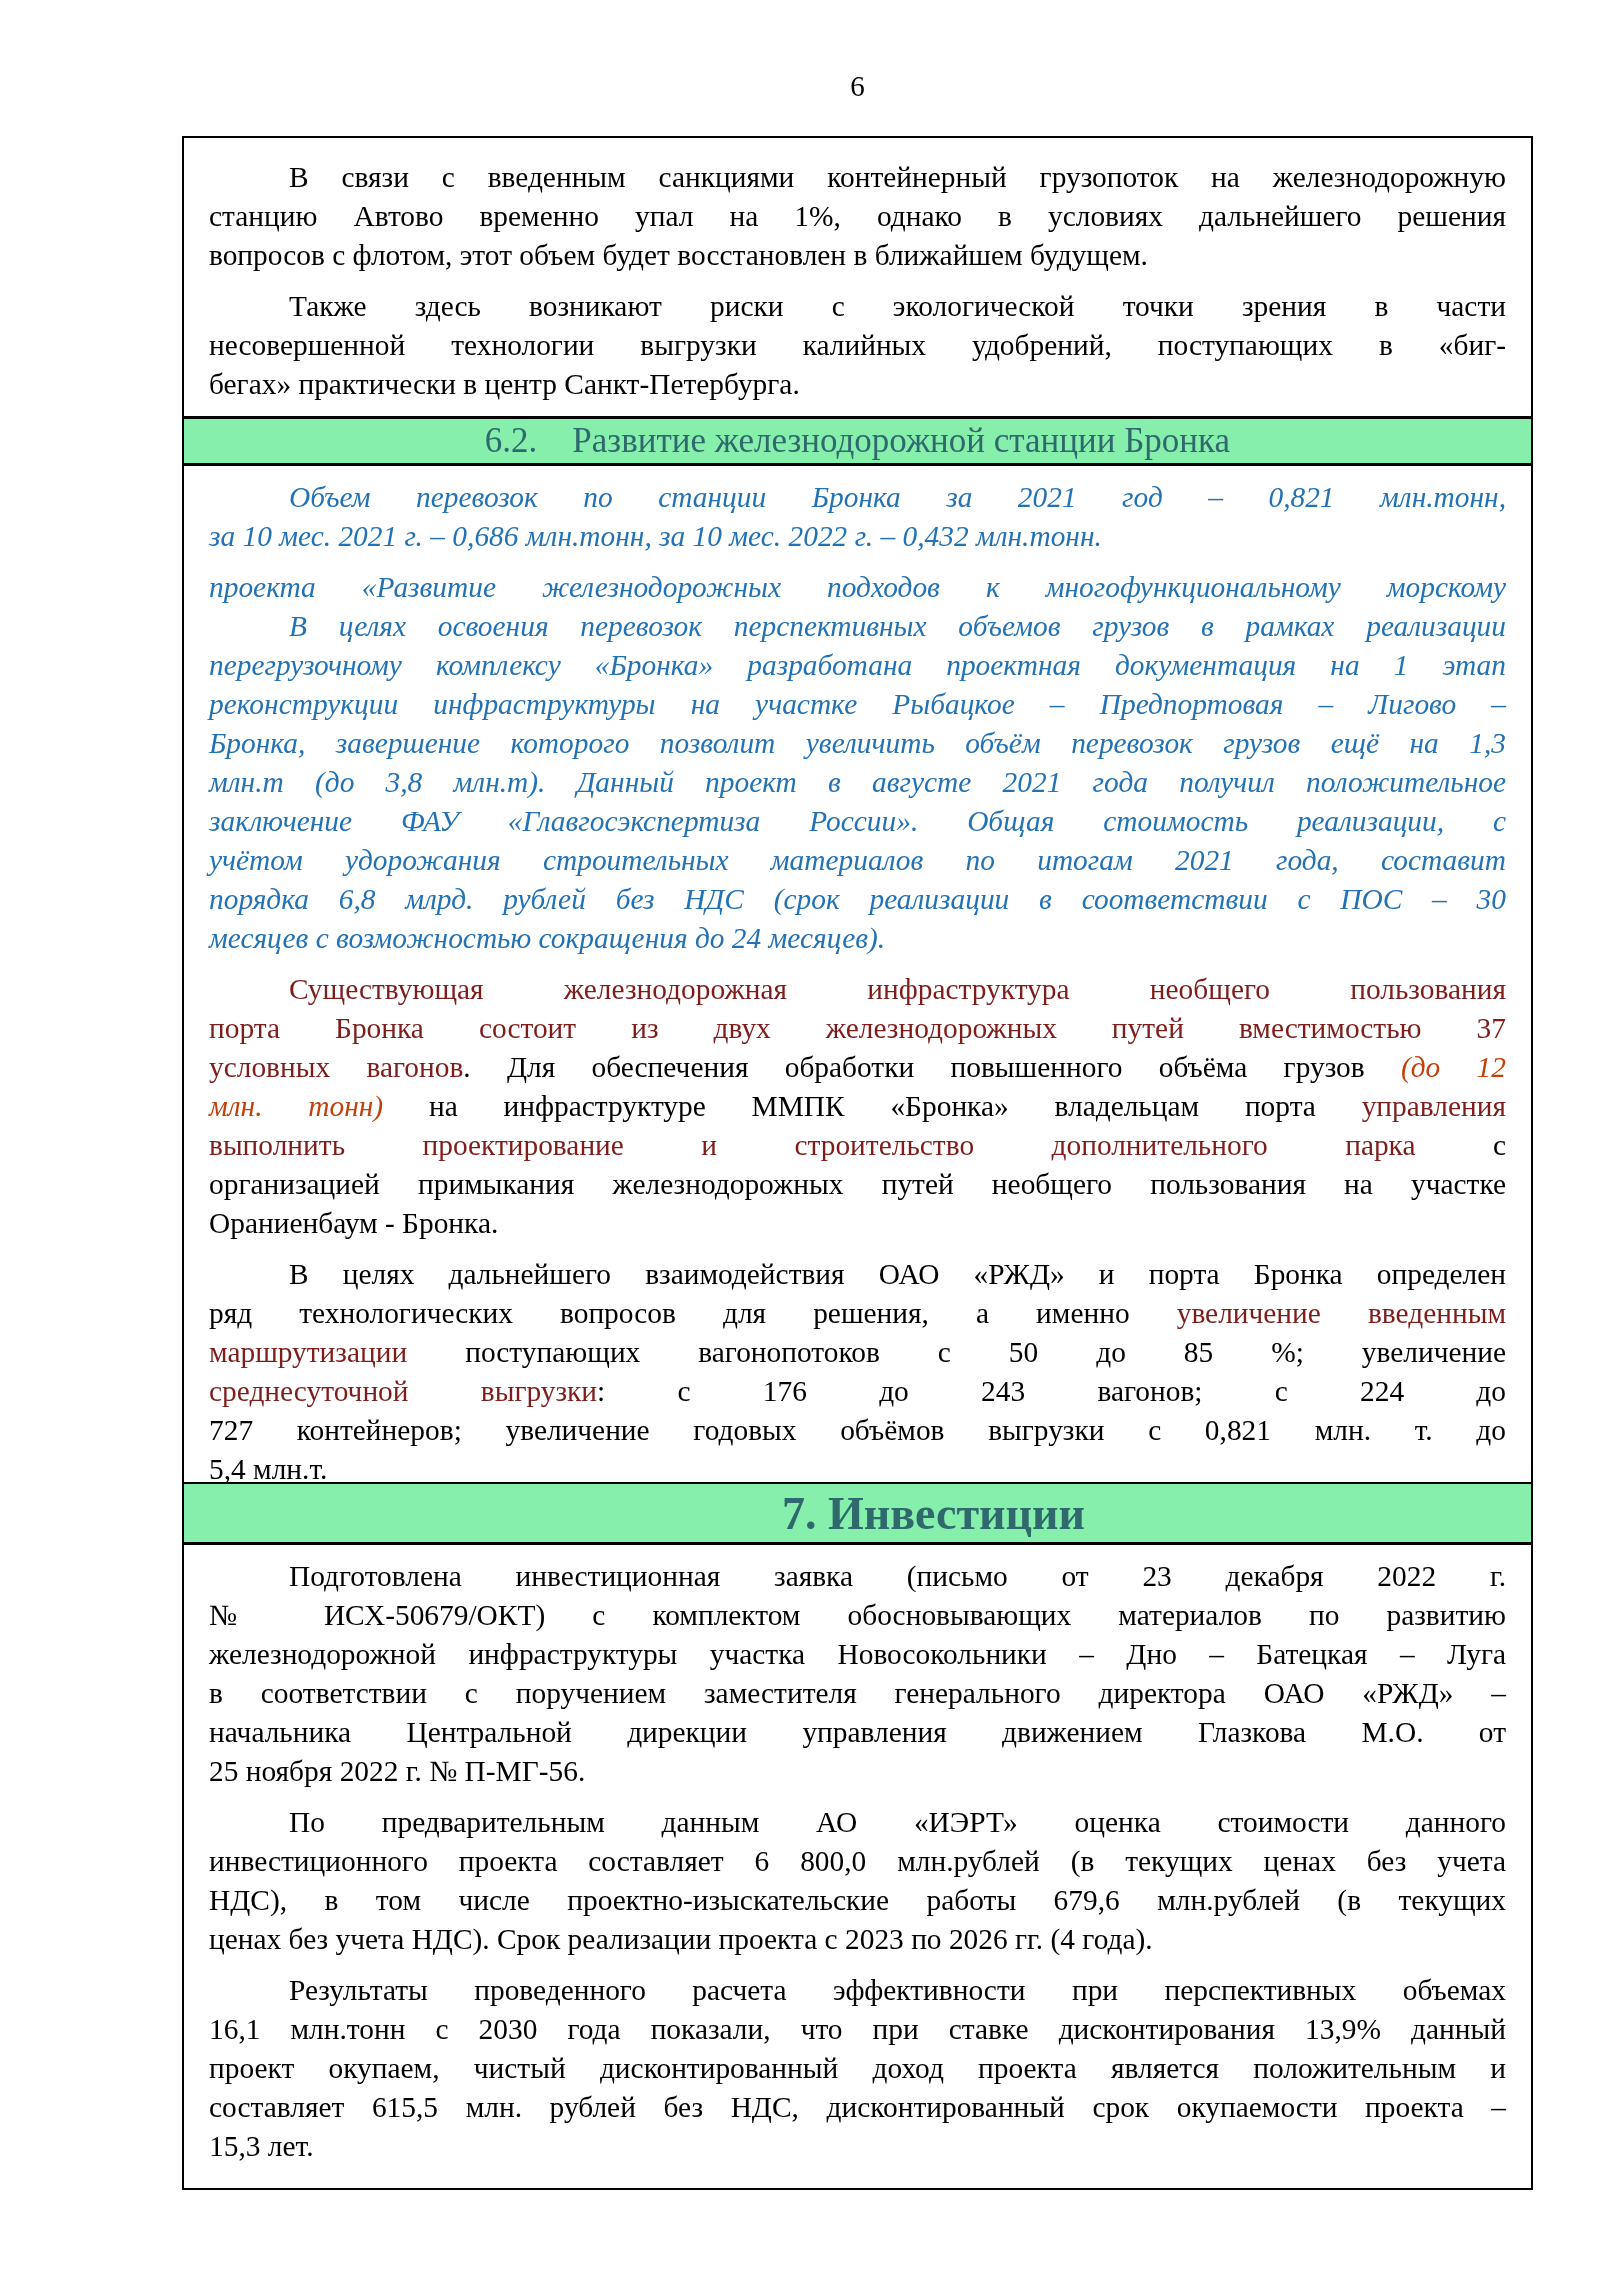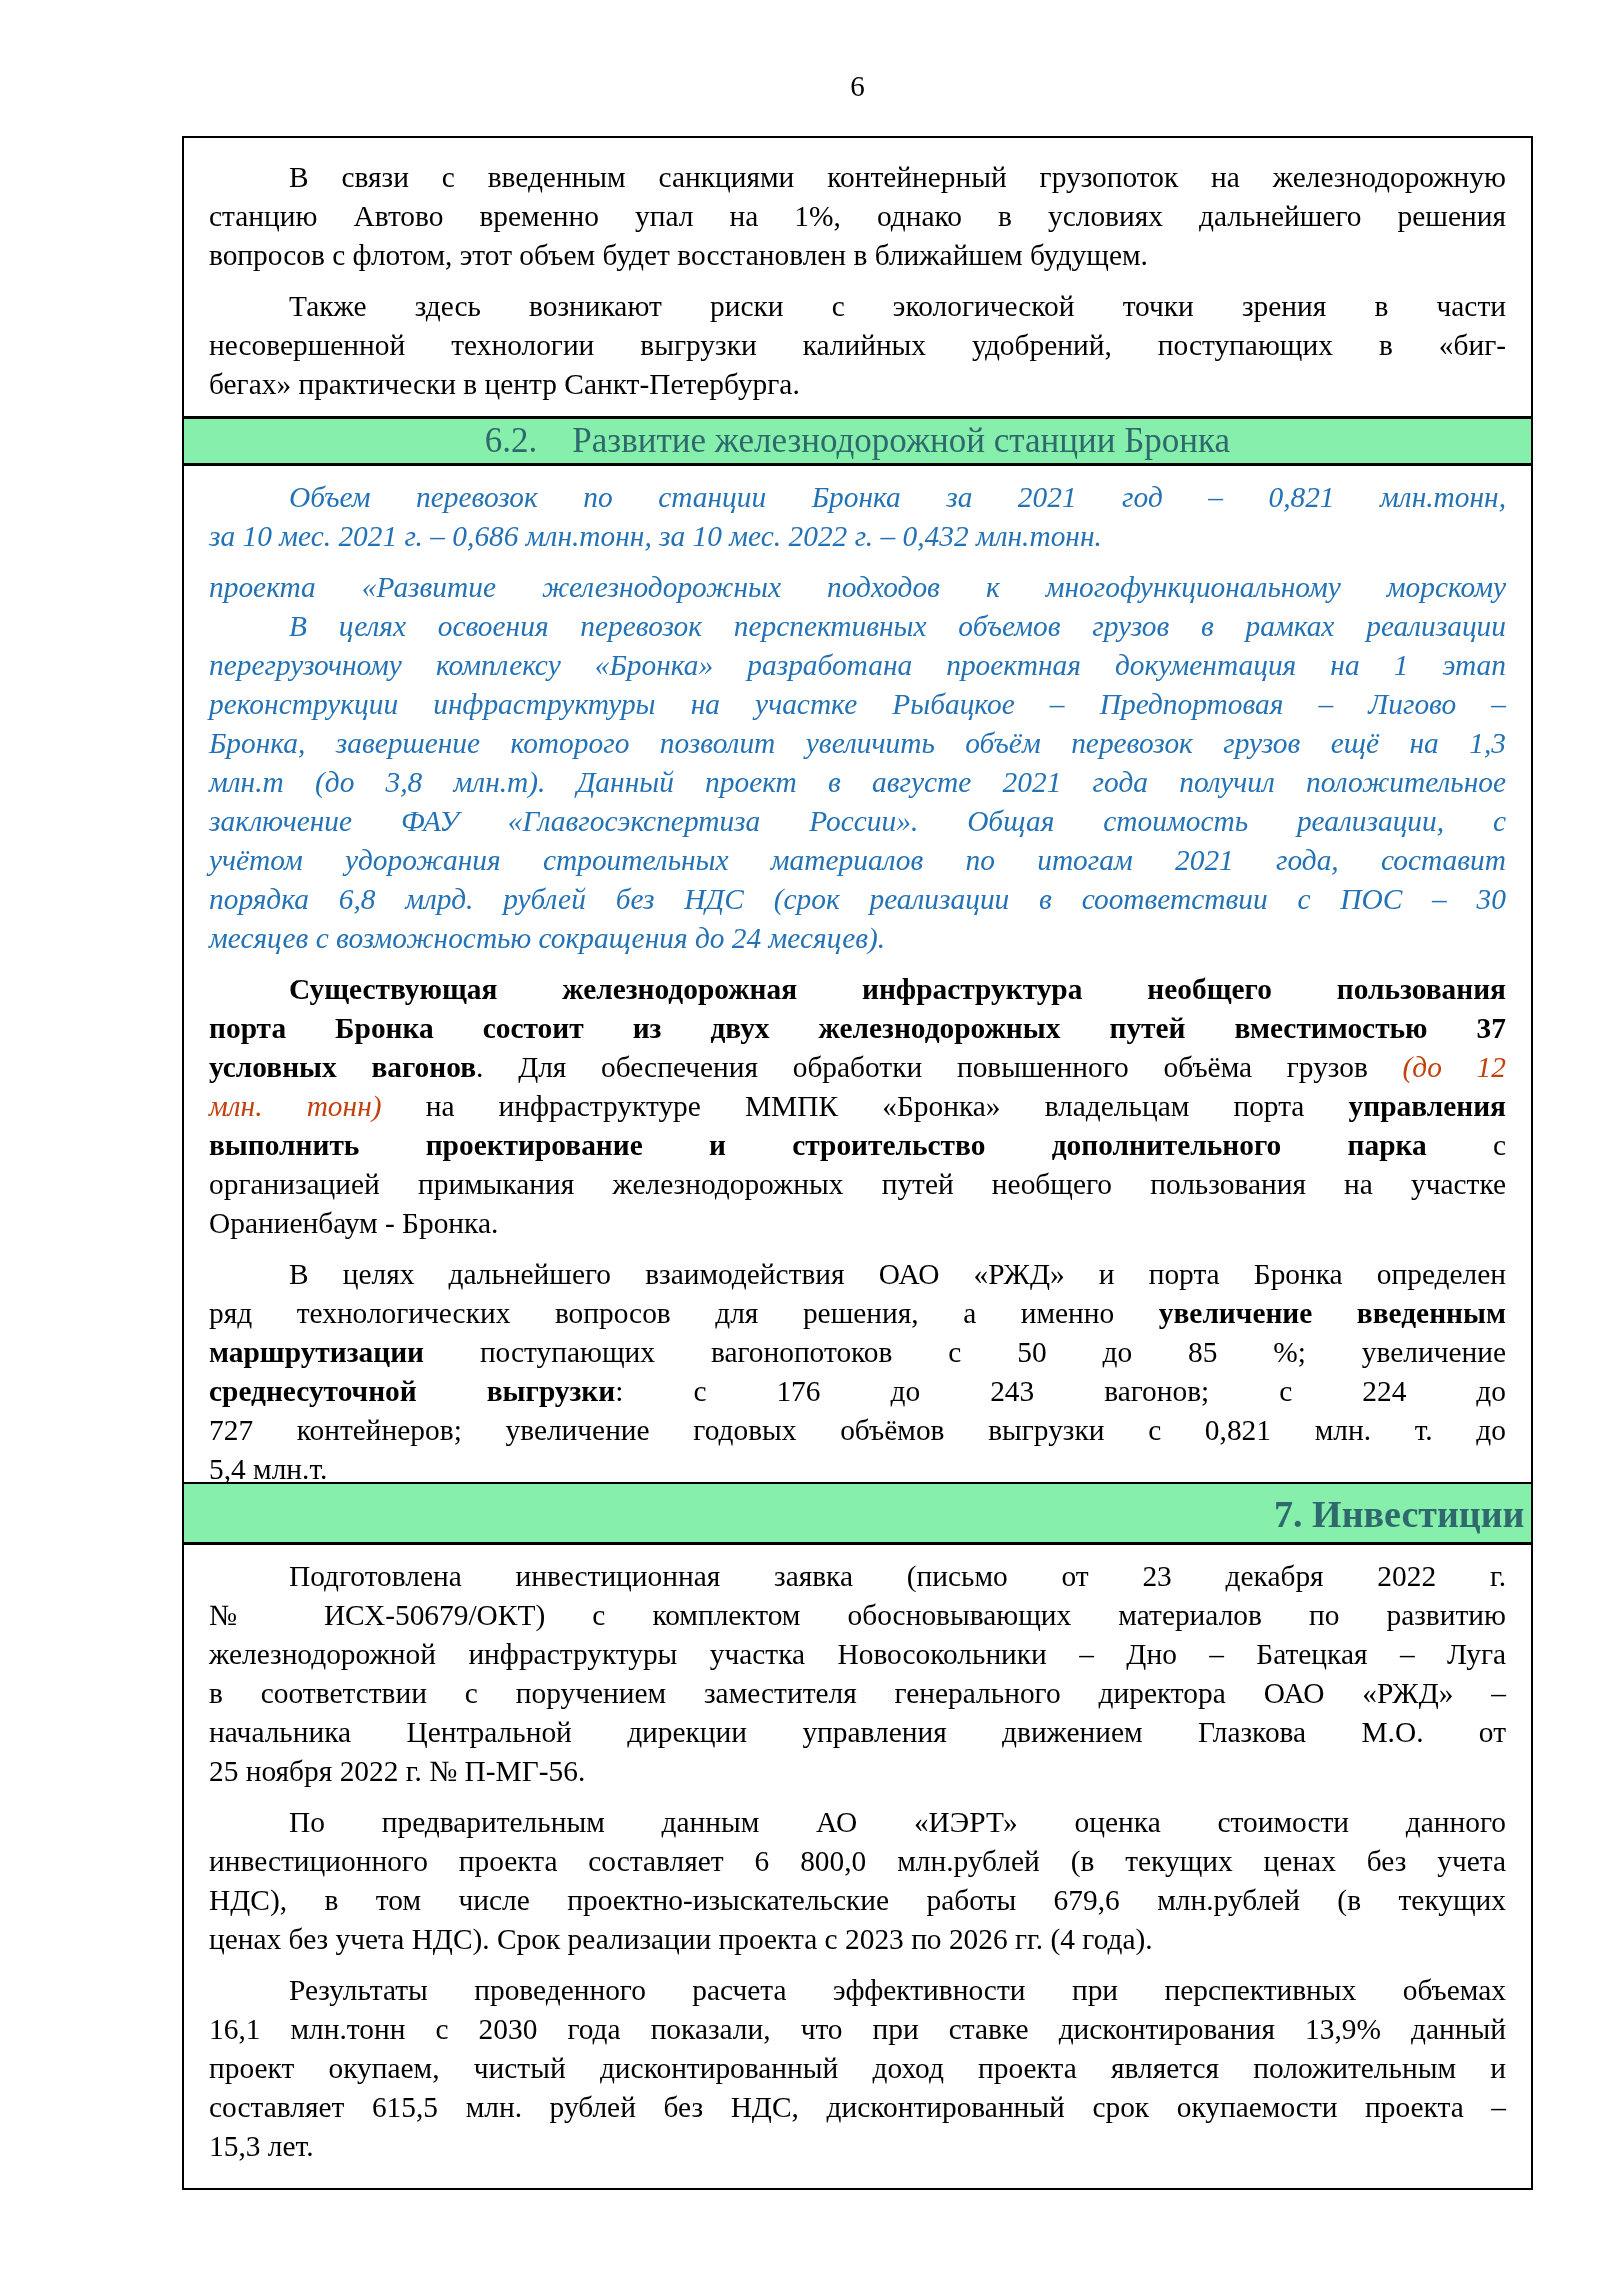--- a/index.html
+++ b/index.html
@@ -36,44 +36,44 @@
   .text-box .para:first-child{ padding-top:7.9px; }
   .line{
     font-size:29.4px;
     line-height:39px;
     text-align:justify;
     text-align-last:justify;
   }
   .line.last{ text-align:justify; text-align-last:left; }
   .line.indent{ text-indent:80px; }
   .run-n{ font-weight:normal; font-style:normal; color:#000000; }
-  .run-b{ font-weight:bold; font-style:normal; color:#000000; }
+  .run-b{ font-weight:normal; font-style:normal; color:#7f1d1d; }
   .run-i{ font-weight:normal; font-style:italic; color:#2372b5; }
   .run-im{ font-weight:normal; font-style:italic; color:#c2410c; }
   .heading{
     background:#86efac;
     color:#2f686d;
     box-sizing:border-box;
   }
   .heading.h62{
     margin:3.9px 0;
     border-top:3.3px solid #000000;
     border-bottom:3.3px solid #000000;
     text-align:center;
     font-size:35px;
     line-height:42px;
     padding:1.3px 6.5px;
     font-weight:normal;
   }
   .heading.h7{
     margin:0 0 5.2px 0;
     border-bottom:3.3px solid #000000;
-    text-align:right;
+    text-align:center;
     text-indent:152px;
-    font-size:38px;
+    font-size:46px;
     line-height:46px;
     padding:6.5px 6.5px 5.2px 6.5px;
     font-weight:bold;
   }
 </style>
 </head>
 <body>
 
 <div class="page">
   <div class="page-number">6</div>

